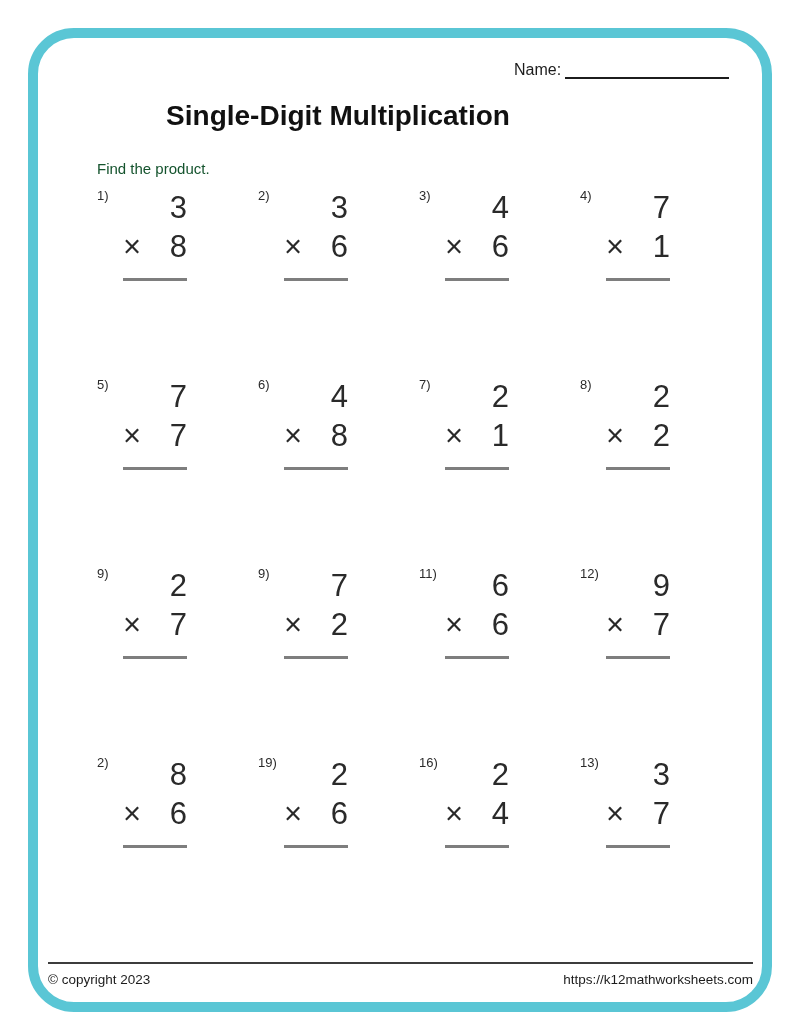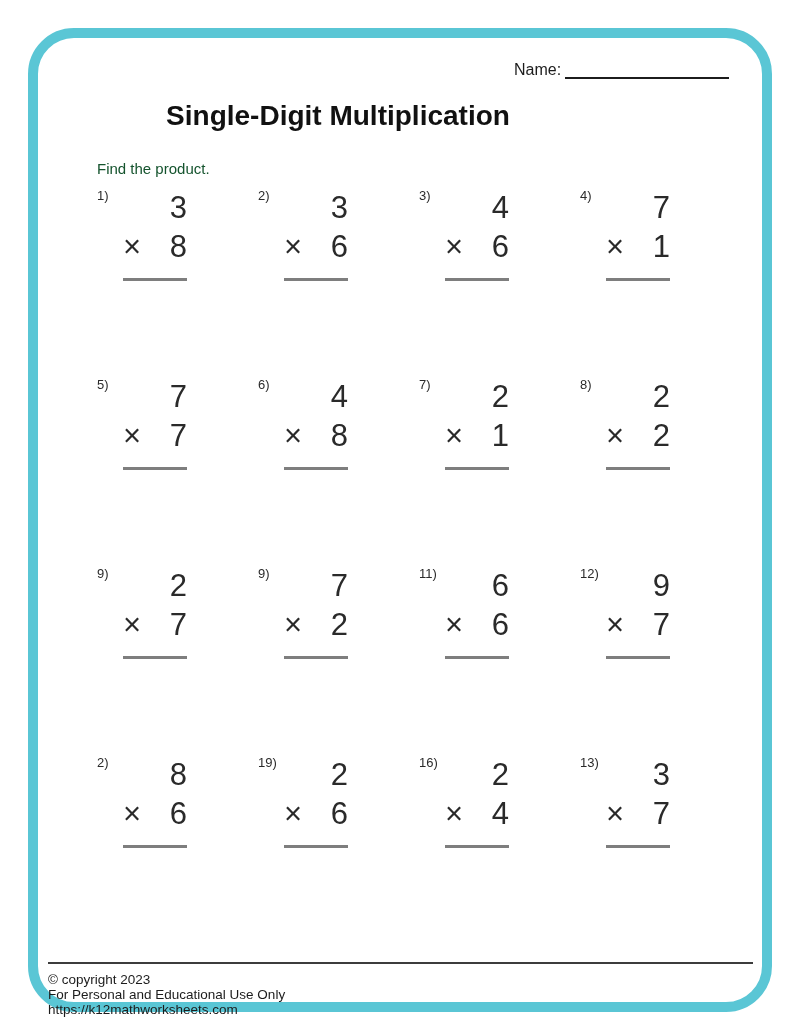--- a/index.html
+++ b/index.html
@@ -102,21 +102,20 @@
     border-top: 2px solid #3c3c3c;
   }
   .footer {
     position: absolute;
     left: 48px; top: 972px;
     width: 705px;
     display: flex;
     justify-content: space-between;
     font-size: 13.5px;
     color: #1c1c1c;
-    flex-direction: column;
   }
 </style>
 </head>
 <body>
 
 <div class="frame"></div>
 
 <div class="name-row">
   <span>Name:</span>
   <span class="name-line"></span>
@@ -318,15 +317,14 @@
       </div>
       <div class="rule"></div>
     </div>
   </div>
 
 </div>
 
 <div class="footer-line"></div>
 <div class="footer">
   <span>© copyright 2023</span>
-  <span>For Personal and Educational Use Only</span>
   <span>https://k12mathworksheets.com</span>
 </div>
 
 </body></html>

